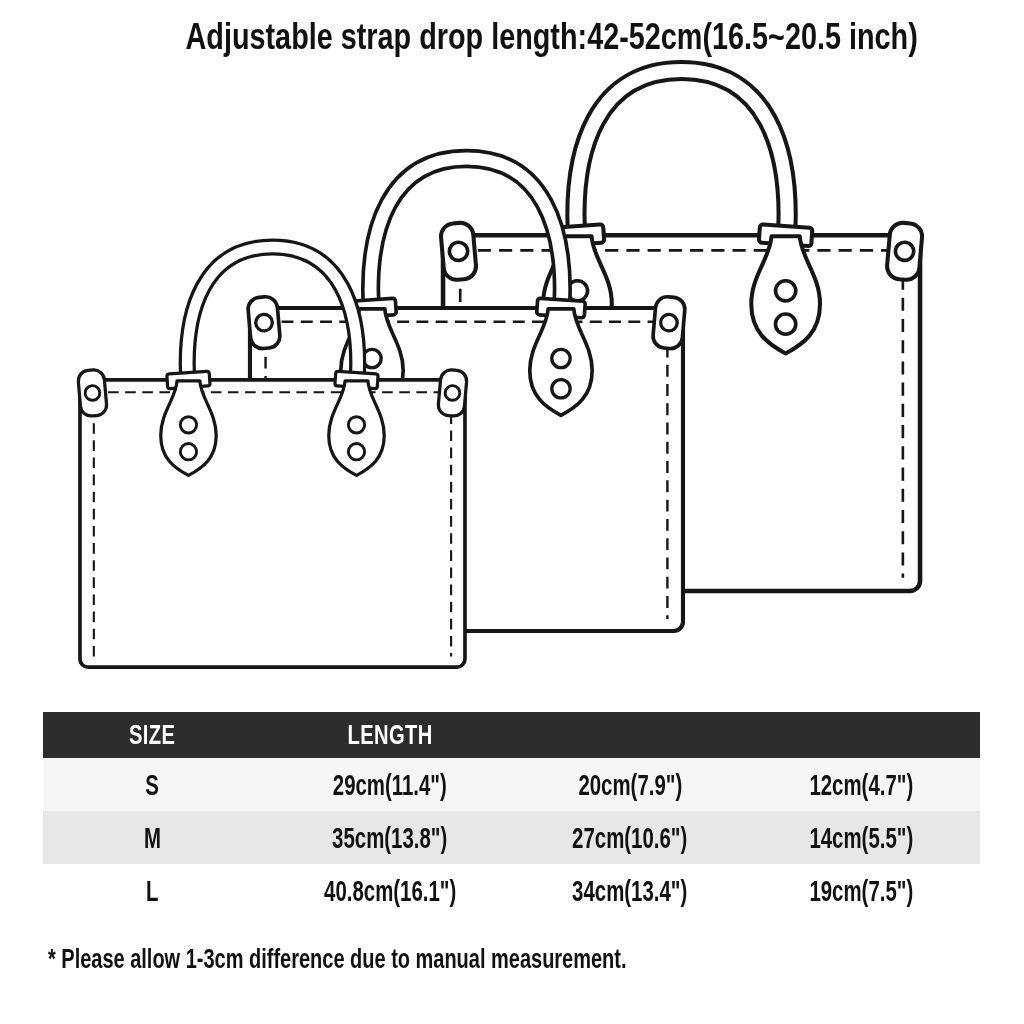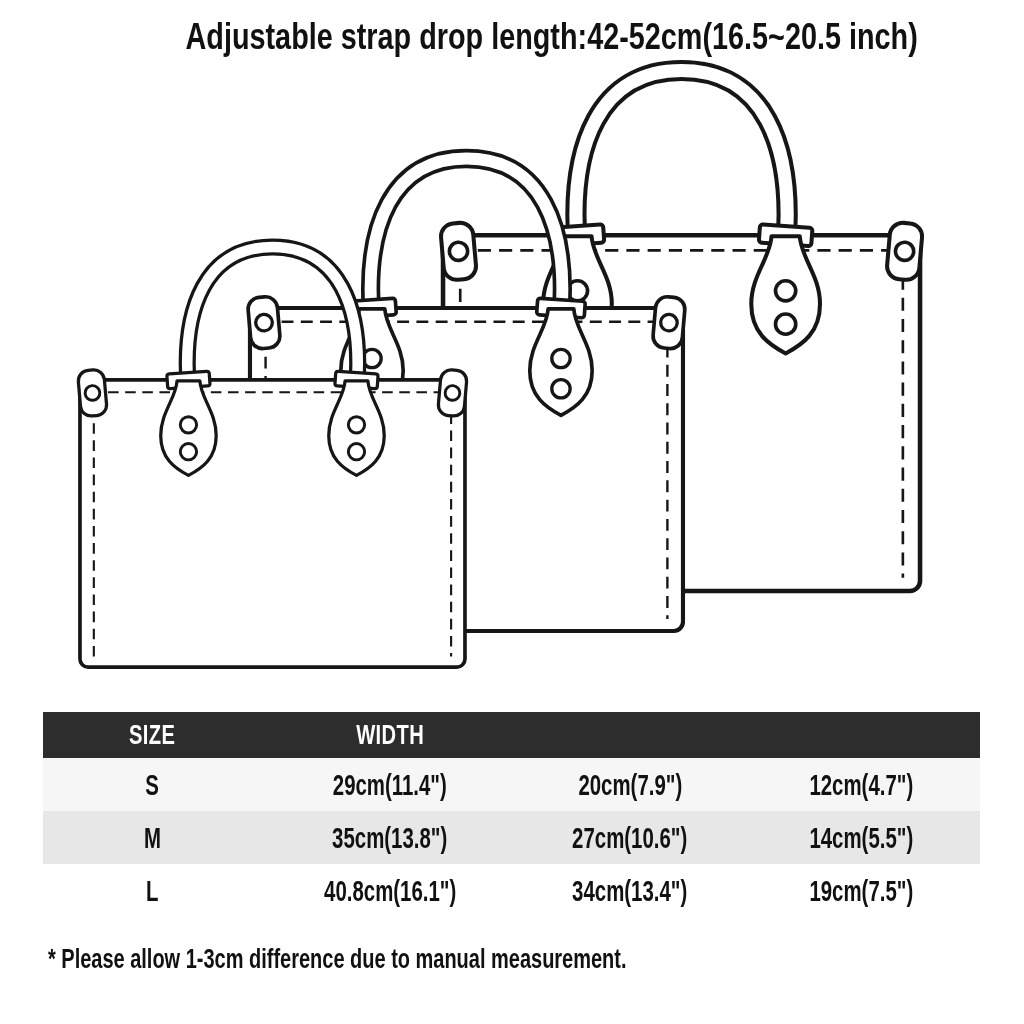--- a/index.html
+++ b/index.html
@@ -96,21 +96,21 @@
   <div class="title-wrap">
     <span class="title-text">Adjustable strap drop length:42-52cm(16.5~20.5 inch)</span>
   </div>
 
   <div class="size-table">
     <div class="t-row t-head">
       <div class="cell">
           <span>SIZE</span>
         </div>
       <div class="cell">
-          <span>WIDTH</span>
+          <span>LENGTH</span>
         </div>
     </div>
 
     <div class="t-row t-body-row row-s">
       <div class="cell">
           <span>S</span>
         </div>
       <div class="cell">
           <span>29cm(11.4")</span>
         </div>

